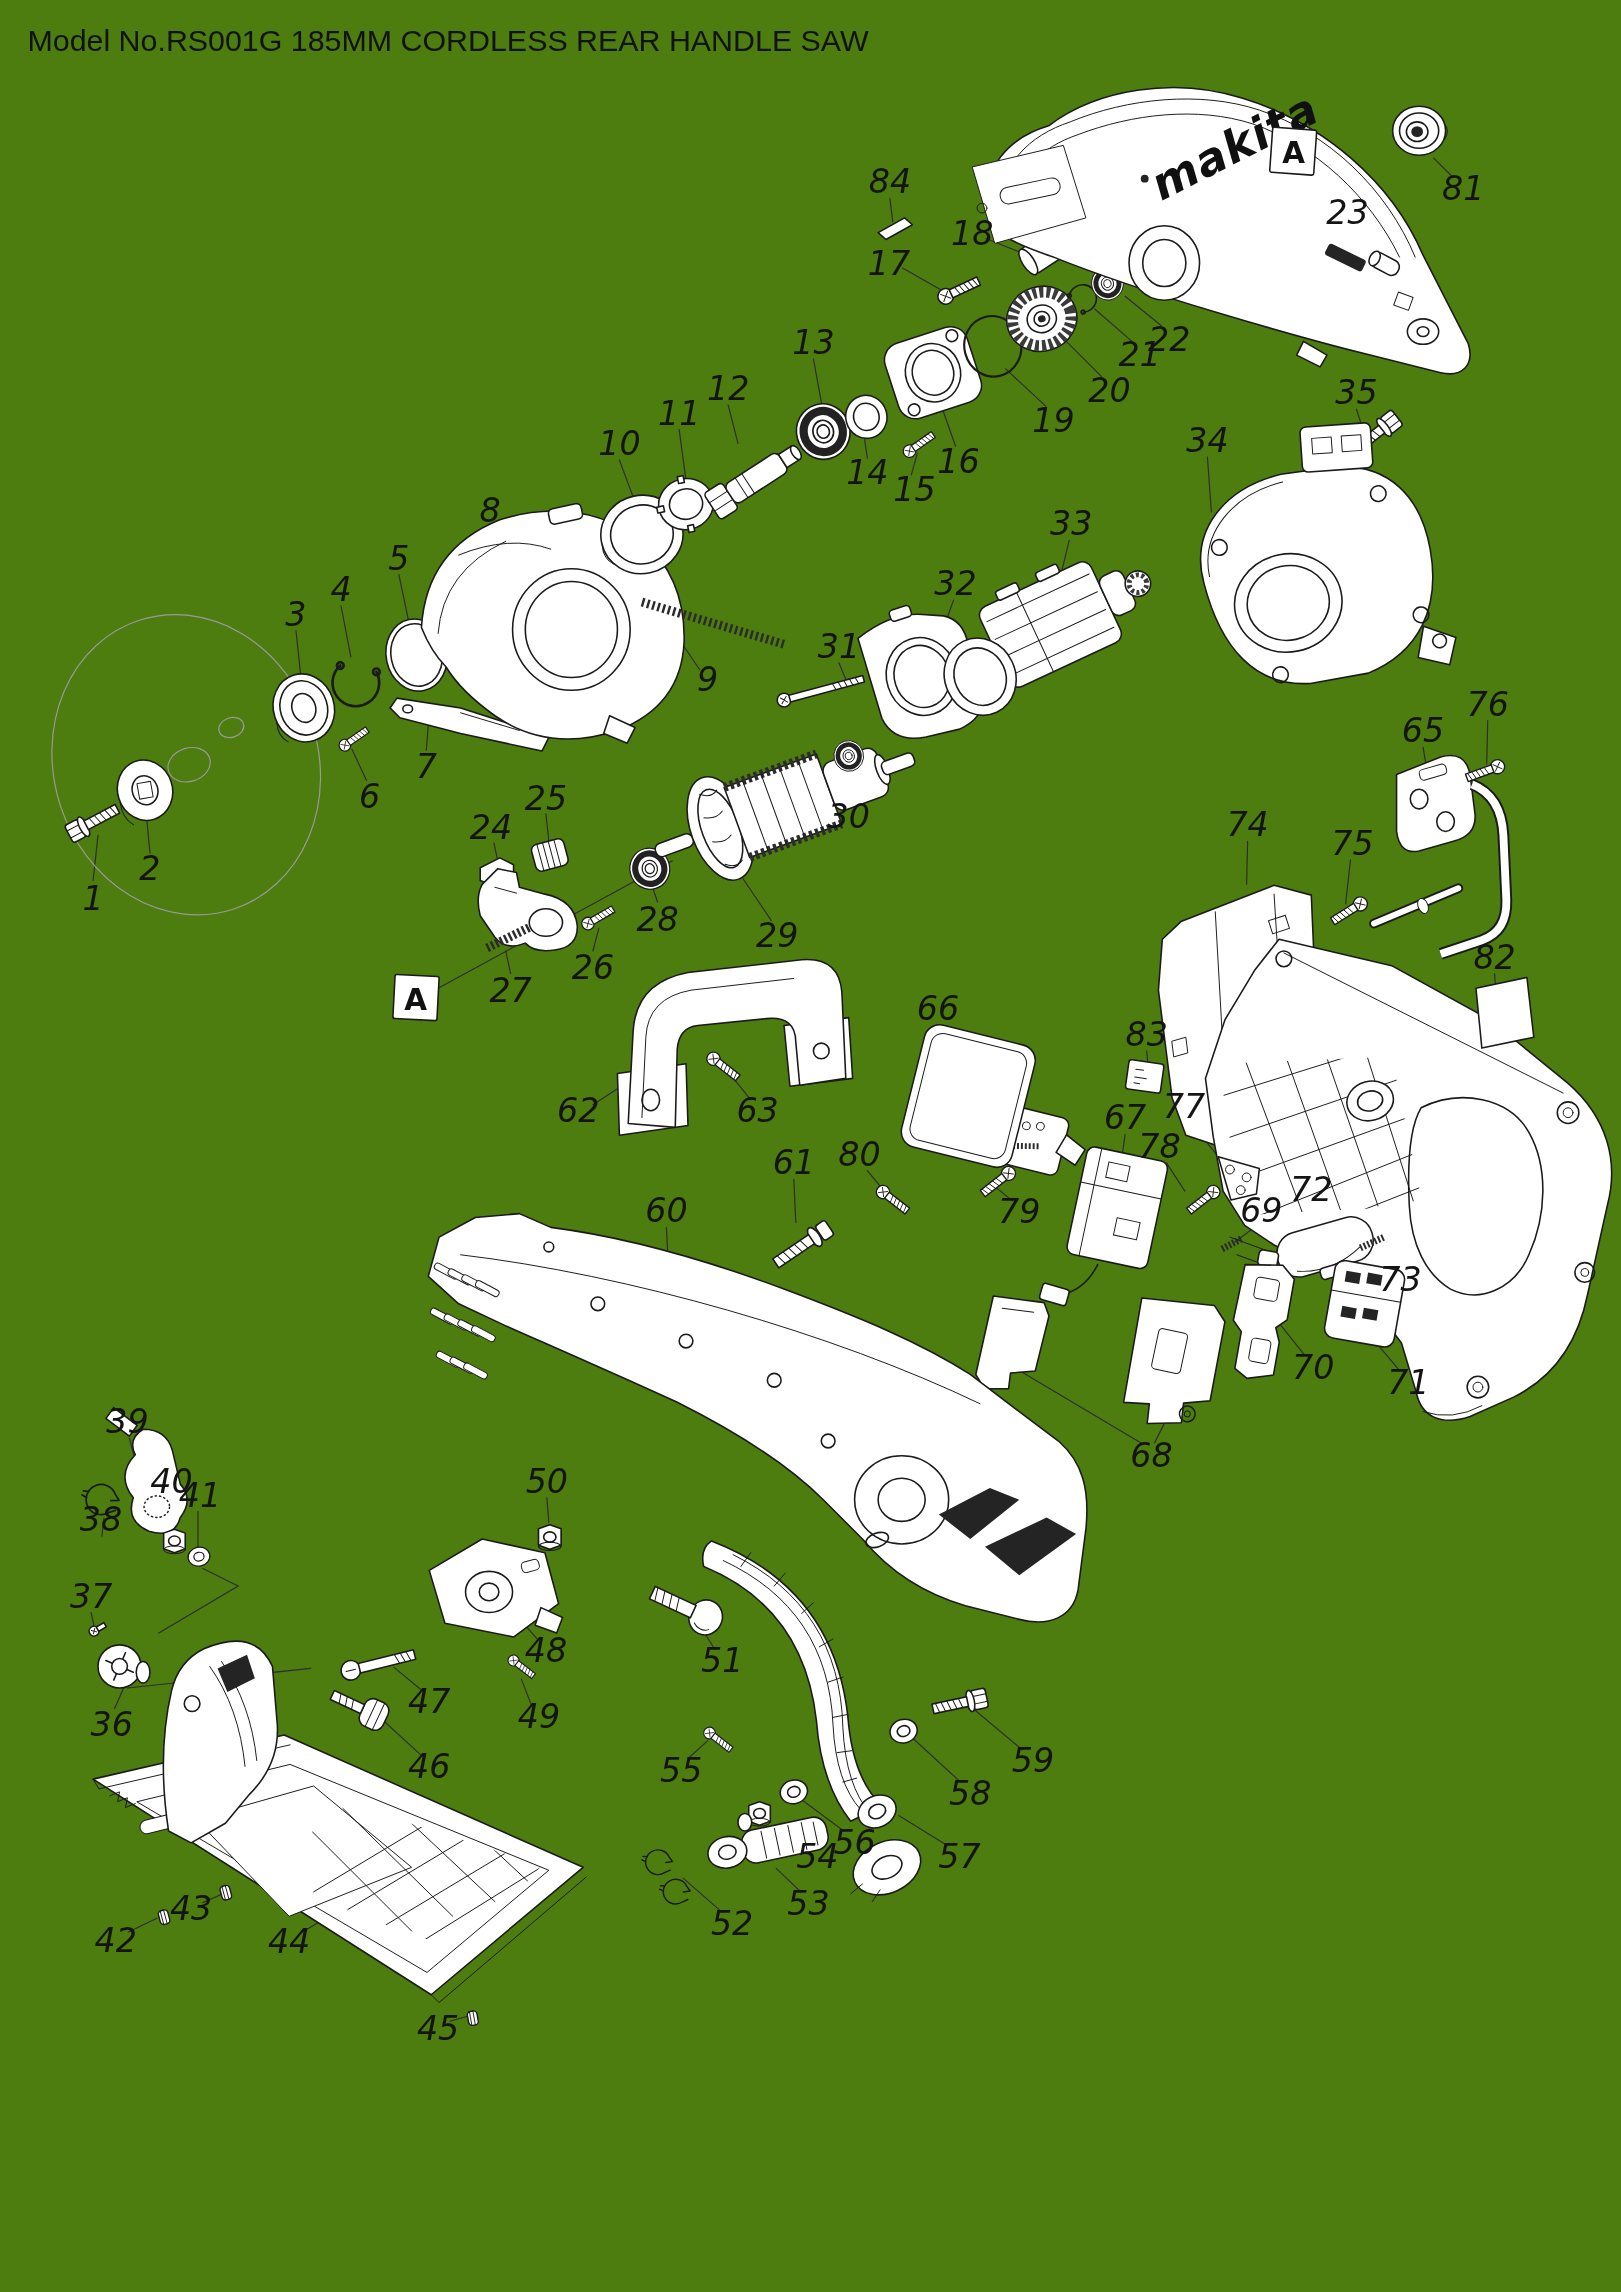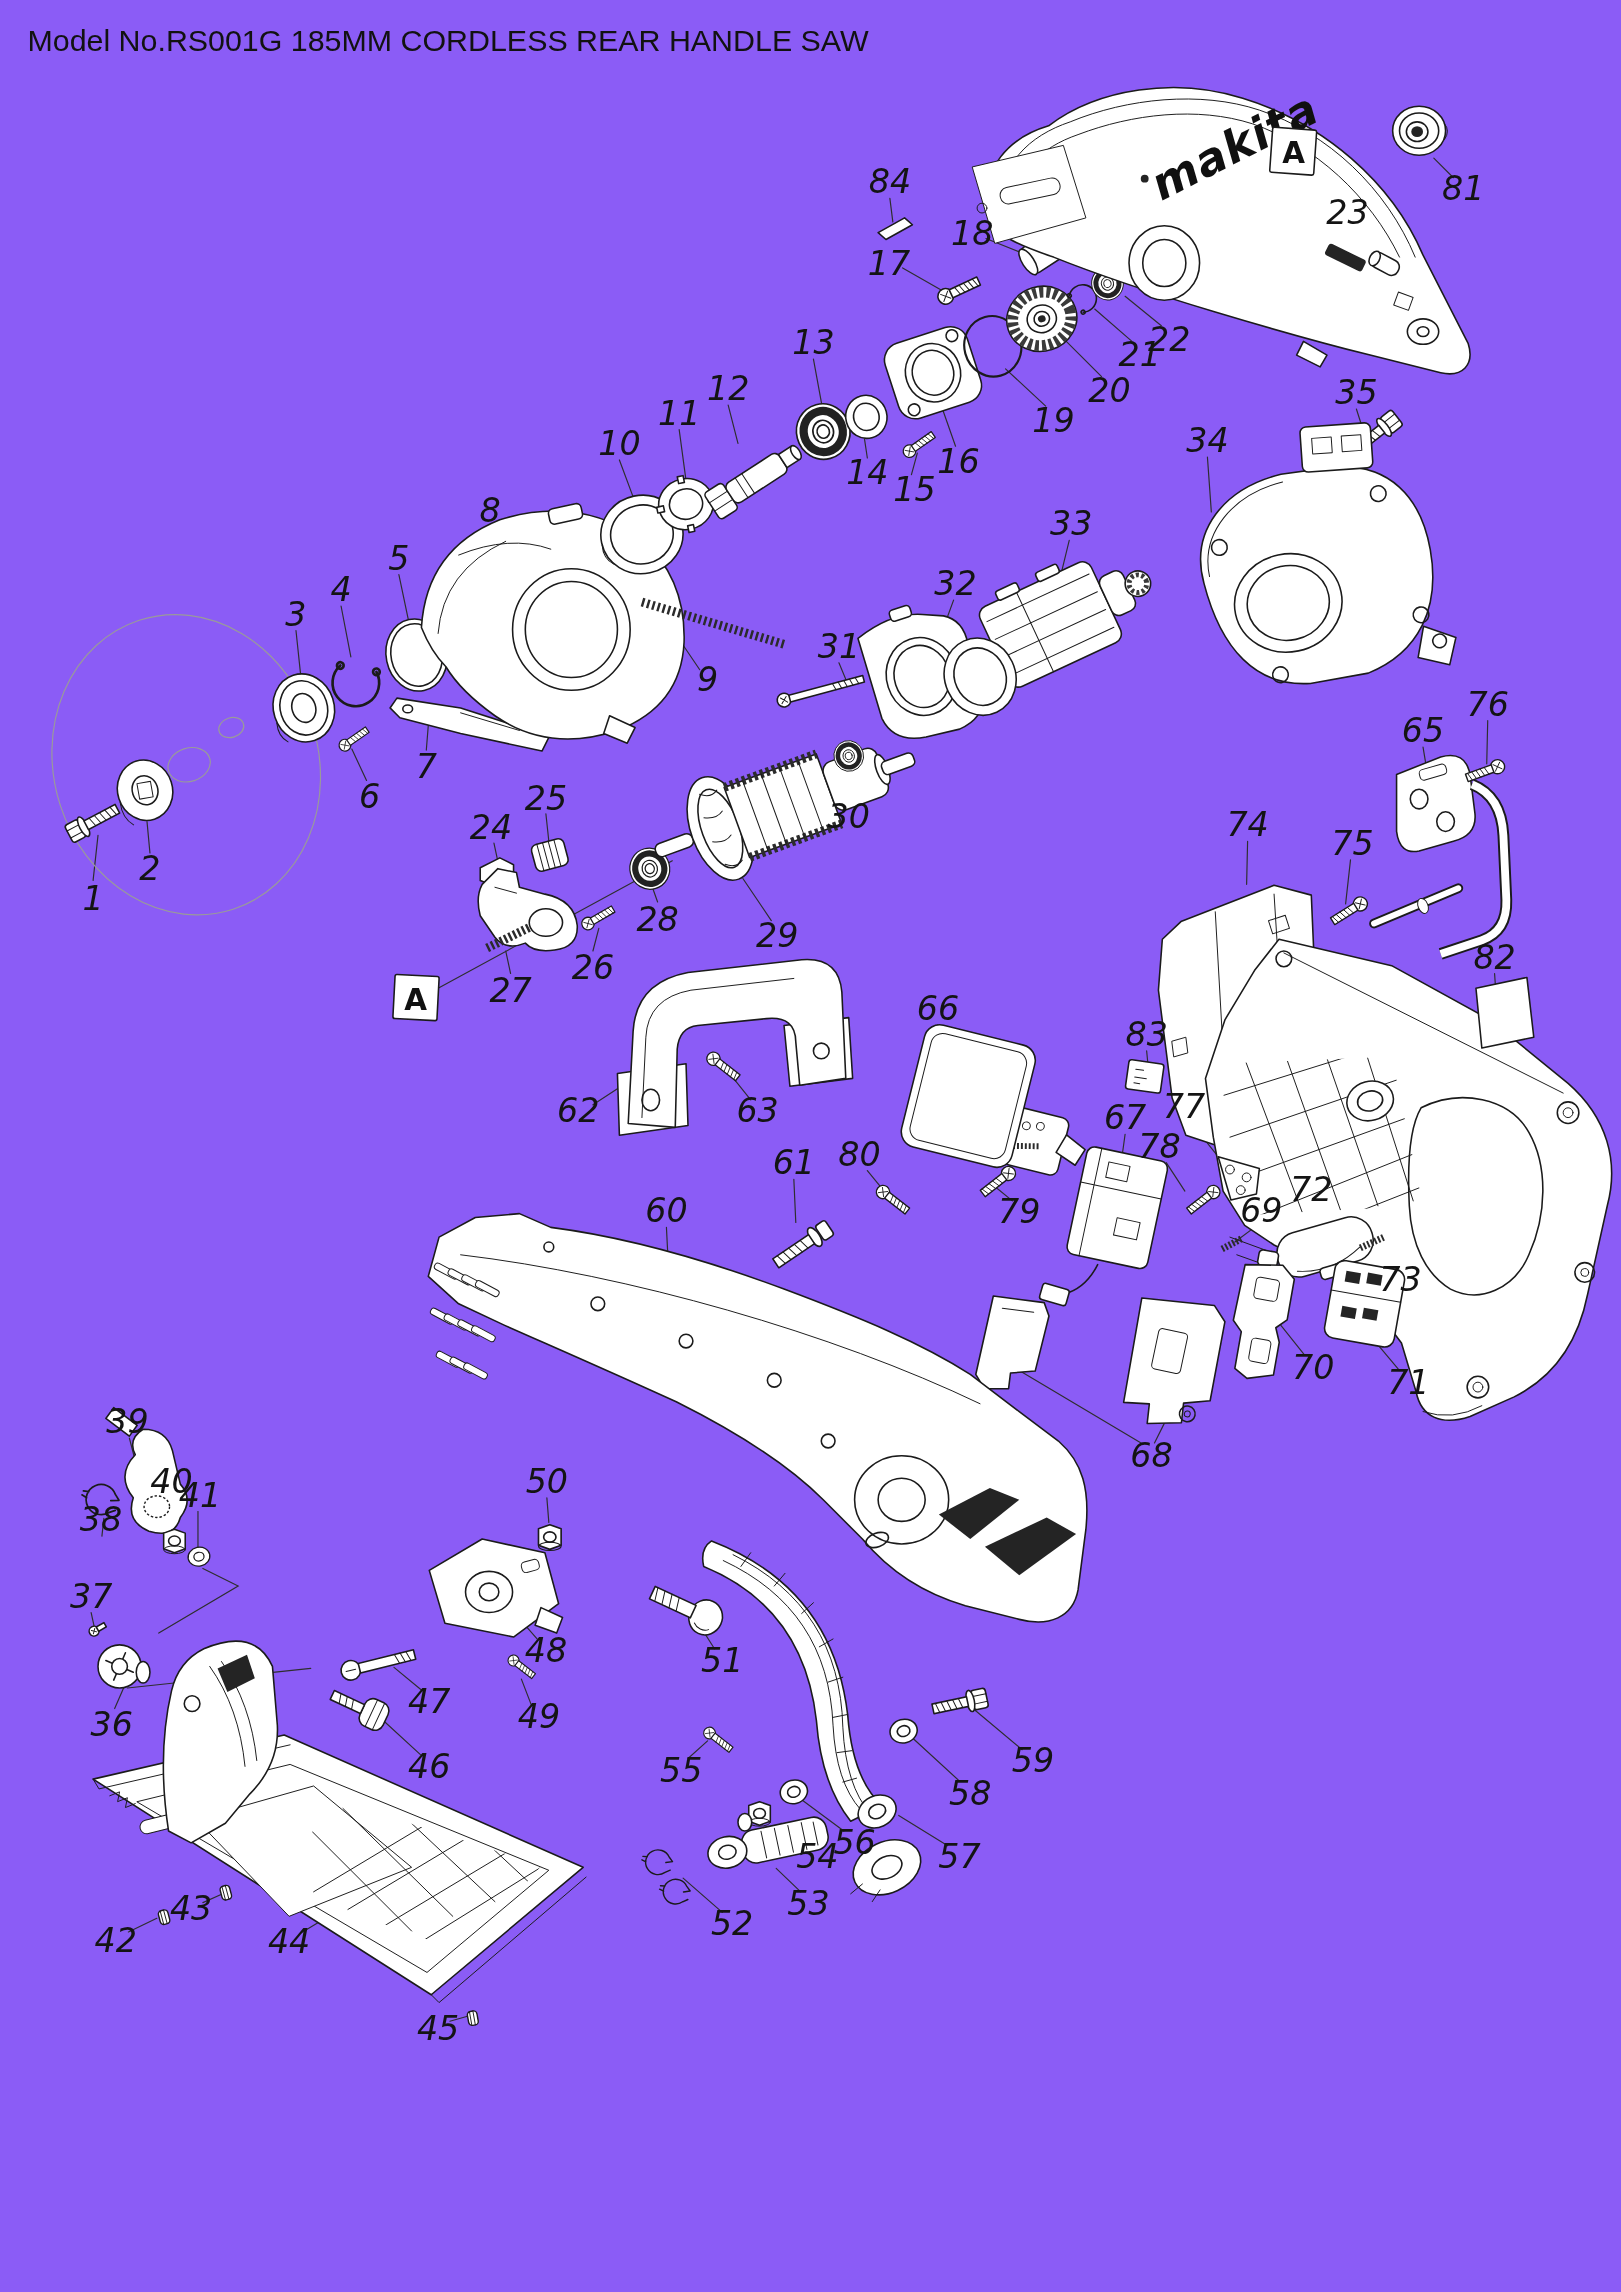--- a/index.html
+++ b/index.html
@@ -1,16 +1,16 @@
 <!DOCTYPE html>
 <html><head>
 <meta charset="utf-8">
 <style>
   html,body{margin:0;padding:0;background:#ffffff;}
-  #page{position:relative;width:1621px;height:2293px;background:#8b5cf6;overflow:hidden;}
+  #page{position:relative;width:1621px;height:2293px;background:#4d7c0f;overflow:hidden;}
   svg{position:absolute;left:0;top:0;}
   .ln{stroke:#1b1b1b;stroke-width:1.6;fill:none;stroke-linejoin:round;stroke-linecap:round;}
   .thin{stroke:#1b1b1b;stroke-width:1;fill:none;stroke-linejoin:round;stroke-linecap:round;}
   .fw{fill:#ffffff;stroke:#1b1b1b;stroke-width:1.6;stroke-linejoin:round;}
   .fwt{fill:#ffffff;stroke:#1b1b1b;stroke-width:1;stroke-linejoin:round;}
   .dk{fill:#242424;stroke:none;}
   .gray{stroke:#9a9a9a;stroke-width:1.2;fill:none;}
   .ldr{stroke:#2e2e2e;stroke-width:1.2;fill:none;stroke-linecap:round;}
   .spr{stroke:#2b2b2b;fill:none;}
   .lbl{font:italic 400 34px "DejaVu Sans",sans-serif;fill:#141414;text-anchor:middle;}

